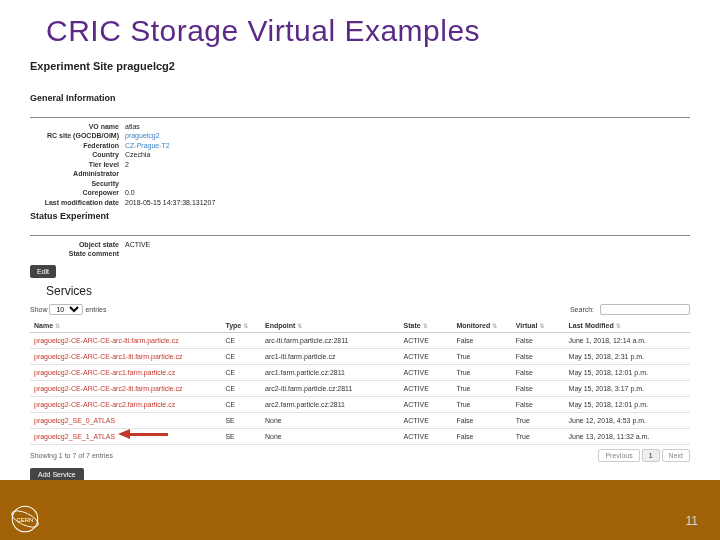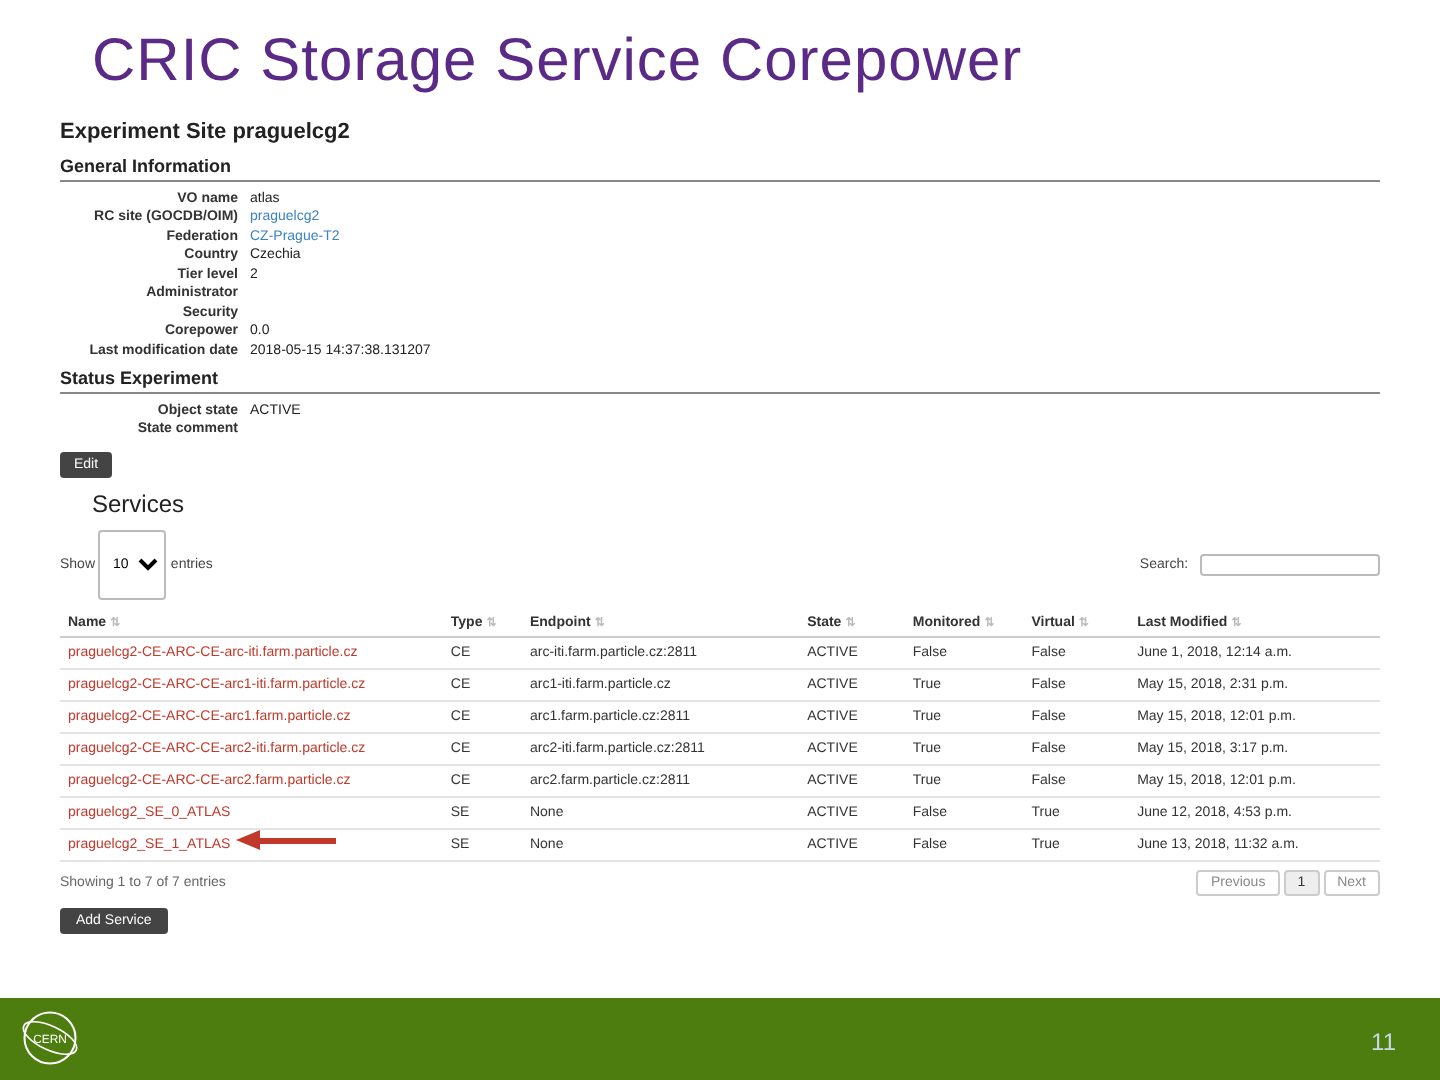--- a/index.html
+++ b/index.html
@@ -1,29 +1,29 @@
 <!DOCTYPE html>
 <html><head>
   <meta charset="utf-8">
   <style>
     * { box-sizing: border-box; margin: 0; padding: 0; }
     html, body { width: 720px; height: 540px; font-family: Arial, Helvetica, sans-serif; background: #fff; color: #222; }
     .slide { position: relative; width: 720px; height: 540px; overflow: hidden; }
     .title { font-size: 30px; color: #5b2a86; font-weight: 400; padding: 14px 0 6px 46px; letter-spacing: 0.5px; }
     .panel { margin: 6px 30px 0 30px; font-size: 7.5px; }
-    .h-exp { font-size: 11px; font-weight: 700; color: #222; margin-bottom: 6px; }
-    .sec-title { font-size: 9px; font-weight: 700; border-bottom: 1px solid #888; padding-bottom: 2px; margin: 4px 0 4px 0; }
+    .h-exp { font-size: 11px; font-weight: 700; color: #222; margin-bottom: 21px; }
+    .sec-title { font-size: 9px; font-weight: 700; border-bottom: 1px solid #888; padding-bottom: 14px; margin: 4px 0 4px 0; }
     .kv { display: flex; line-height: 1.35; }
     .kv .k { width: 95px; text-align: right; padding-right: 6px; color: #333; font-weight: 700; font-size: 7px; }
     .kv .v { font-size: 7px; color: #222; }
     .kv .v.link { color: #3b82c4; }
     .btn-edit { display: inline-block; background: #444; color: #fff; font-size: 7px; padding: 3px 7px; border-radius: 2px; margin: 6px 0 2px 0; }
     .services-title { font-size: 12px; font-weight: 400; margin: 4px 0 6px 16px; }
     .table-controls { display: flex; justify-content: space-between; align-items: center; font-size: 7px; color: #444; margin: 4px 0 4px 0; }
-    .table-controls select { font-size: 7px; border: 1px solid #bbb; border-radius: 2px; padding: 12px 2px; background: #fff; }
+    .table-controls select { font-size: 7px; border: 1px solid #bbb; border-radius: 2px; padding: 0 2px; background: #fff; }
     .table-controls .search input { font-size: 7px; border: 1px solid #bbb; border-radius: 2px; padding: 1px 2px; width: 90px; margin-left: 4px; }
     table.svc { width: 100%; border-collapse: collapse; font-size: 7px; table-layout: fixed; }
     table.svc th { text-align: left; font-weight: 700; color: #333; border-bottom: 1px solid #ccc; padding: 3px 4px; vertical-align: middle; }
     table.svc th .sort { color: #bbb; font-size: 6px; margin-left: 2px; }
     table.svc td { border-bottom: 1px solid #e3e3e3; padding: 4px 4px; color: #333; vertical-align: middle; overflow: hidden; white-space: nowrap; text-overflow: ellipsis; }
     table.svc td.name { color: #c0392b; }
     table.svc col.c-name { width: 29%; }
     table.svc col.c-type { width: 6%; }
     table.svc col.c-endpoint { width: 21%; }
     table.svc col.c-state { width: 8%; }
@@ -32,30 +32,30 @@
     table.svc col.c-lm { width: 19%; }
     .arrow-cell { position: relative; }
     .arrow { position: absolute; left: 88px; top: 1px; width: 50px; height: 9px; pointer-events: none; }
     .arrow .shaft { position: absolute; left: 12px; top: 3px; width: 38px; height: 3px; background: #c0392b; }
     .arrow .head { position: absolute; left: 0; top: -1px; width: 0; height: 0; border-right: 12px solid #c0392b; border-top: 5.5px solid transparent; border-bottom: 5.5px solid transparent; }
     .table-footer { display: flex; justify-content: space-between; align-items: center; font-size: 7px; color: #666; margin-top: 4px; }
     .pager { display: flex; gap: 2px; }
     .pager span { border: 1px solid #ccc; border-radius: 2px; padding: 2px 6px; color: #888; font-size: 7px; }
     .pager .cur { background: #eee; color: #333; }
     .btn-add { display: inline-block; background: #444; color: #fff; font-size: 7px; padding: 3px 8px; border-radius: 2px; margin-top: 6px; }
-    .footer-bar { position: absolute; left: 0; right: 0; bottom: 0; height: 41px; background: #4d7c0f; }
+    .footer-bar { position: absolute; left: 0; right: 0; bottom: 0; height: 60px; background: #a16207; }
     .page-num { position: absolute; right: 22px; bottom: 12px; color: #c9d7e6; font-size: 12px; }
     .cern { position: absolute; left: 8px; bottom: 4px; width: 34px; height: 34px; }
     .cern svg { width: 34px; height: 34px; }
   </style>
 </head>
 <body>
 
 <div class="slide">
-  <div class="title">CRIC Storage Service Corepower</div>
+  <div class="title">CRIC Storage Virtual Examples</div>
 
   <div class="panel">
     <div class="h-exp">
       <span>Experiment Site</span>
       <span>praguelcg2</span>
     </div>
 
     <div class="sec-title">General Information</div>
     <div class="kv">
         <div class="k">VO name</div>

